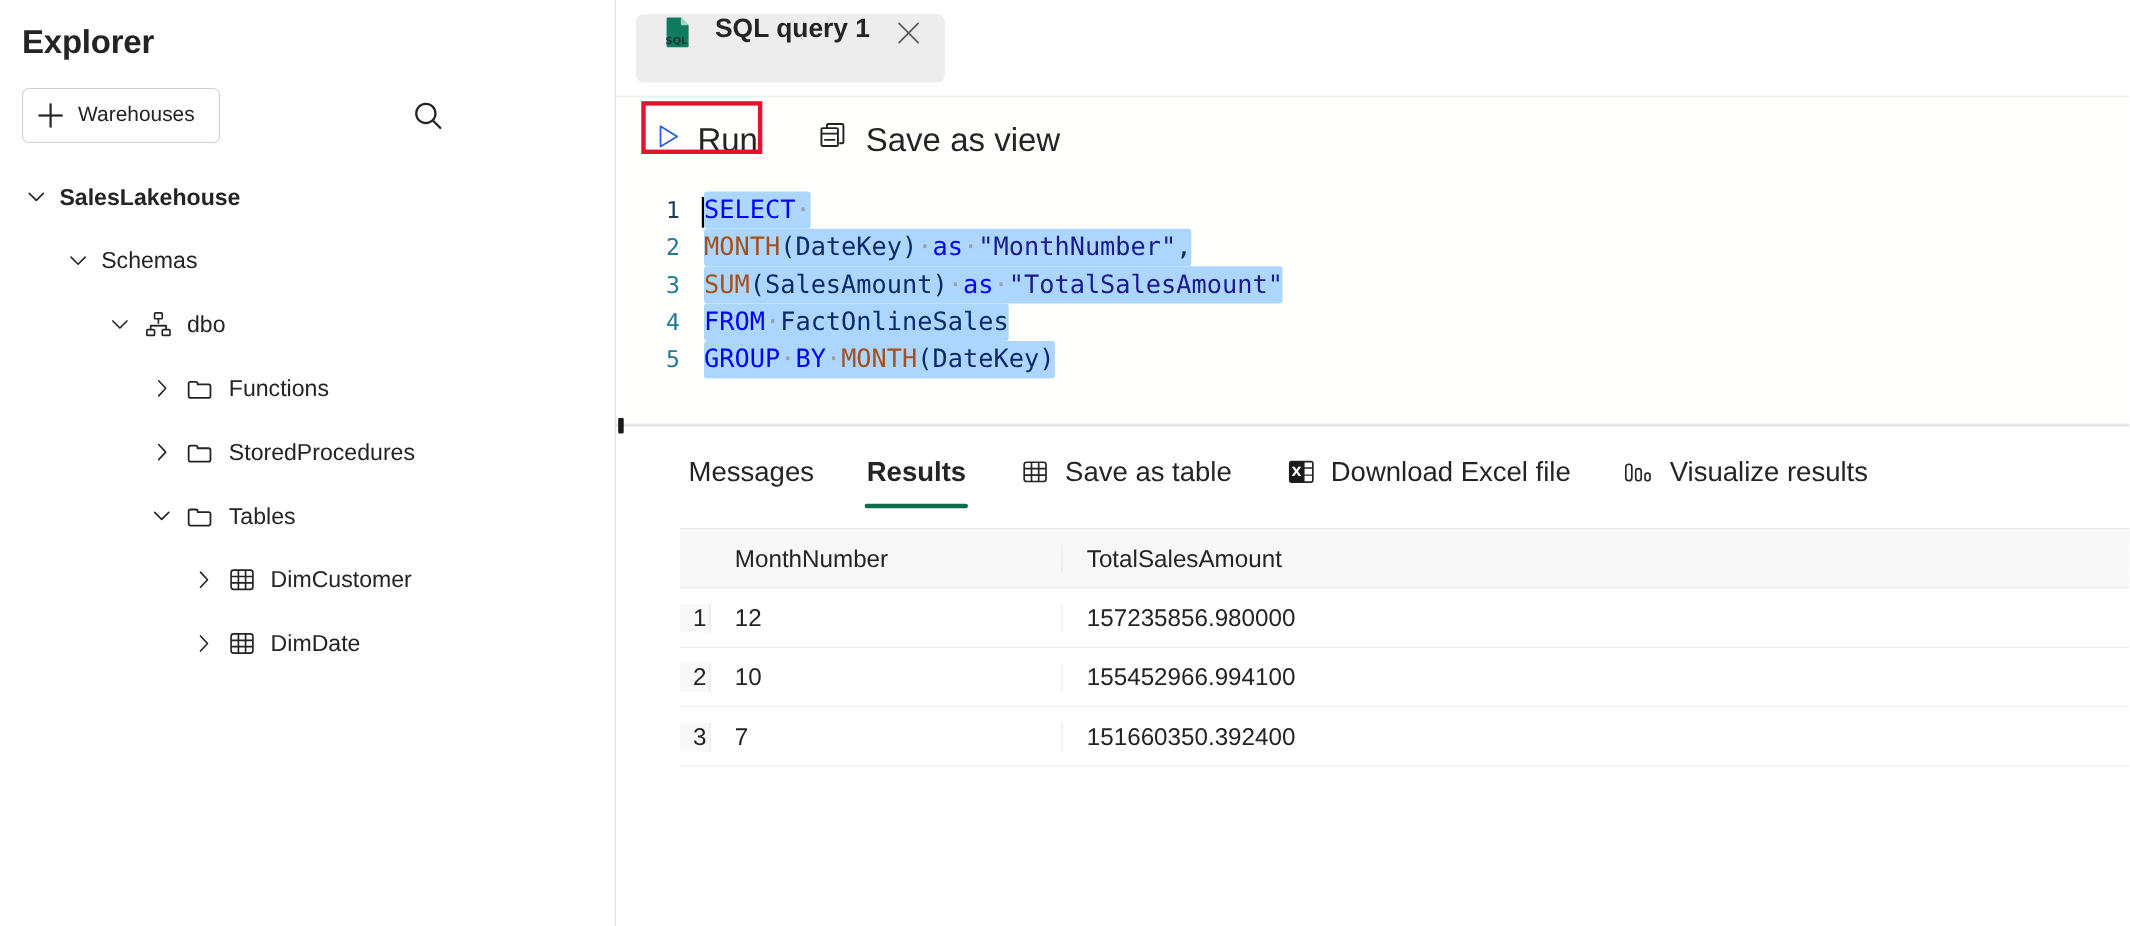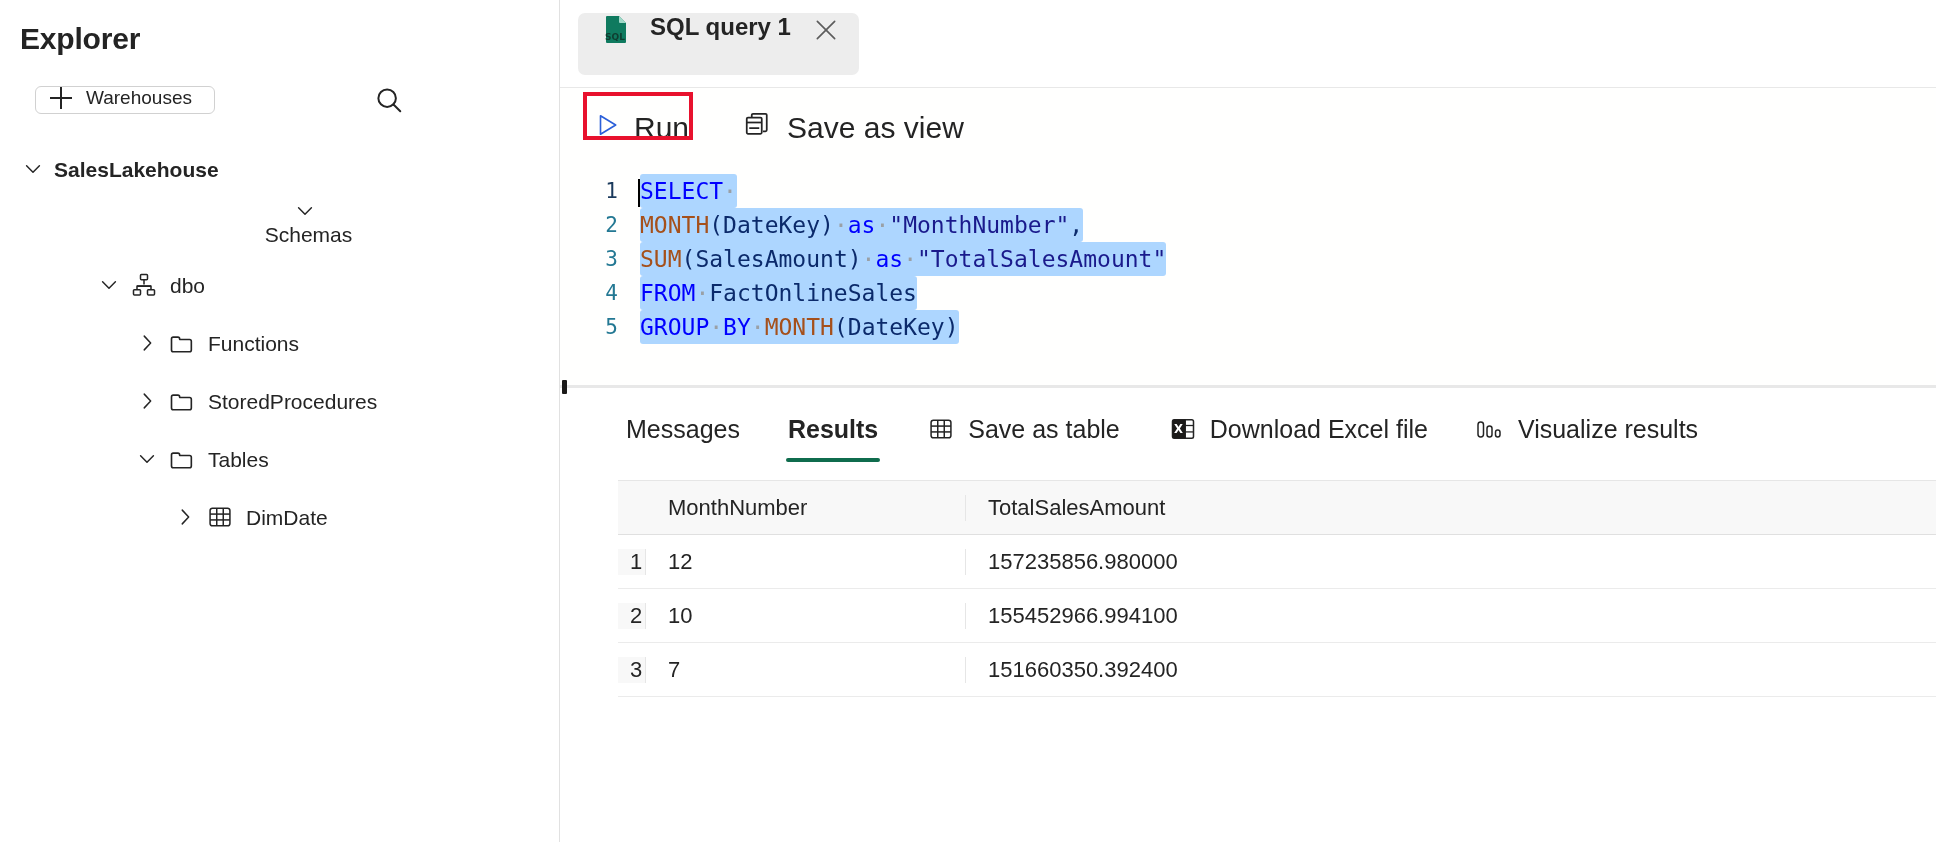--- a/index.html
+++ b/index.html
@@ -30,32 +30,31 @@
     padding: 22px 0 0 20px;
     letter-spacing: -0.2px;
   }
   .explorer-toolbar {
     display: flex; align-items: center;
     margin-top: 24px;
     padding: 0 20px;
     justify-content: space-between;
   }
   .warehouse-btn {
-    display: inline-flex; 
+    display: inline-flex; align-items: center;
     gap: 14px;
-    height: 28px;
+    height: 50px;
     padding: 0 22px 0 14px;
     border: 1px solid #d1d1d1;
     border-radius: 6px;
     background: #ffffff;
     font-size: 19px;
     color: #242424;
     cursor: pointer;
     white-space: nowrap;
-    margin-left: 15px;
   }
   .plus-icon { width: 22px; height: 22px; position: relative; display:inline-block; }
   .plus-icon:before, .plus-icon:after {
     content: ""; position: absolute; background: #242424;
   }
   .plus-icon:before { left: 0; top: 10px; width: 22px; height: 1.6px; }
   .plus-icon:after  { top: 0; left: 10px; height: 22px; width: 1.6px; }
 
   .search-btn {
     width: 40px; height: 40px;
@@ -245,21 +244,21 @@
 
     <div class="tree" id="tree">
         <div class="tree-row bold" style="padding-left: 20px;">
           <span class="chev">
             <svg width="22" height="22" viewBox="0 0 24 24" fill="none" stroke="#242424" stroke-width="1.6" stroke-linecap="round" stroke-linejoin="round">
               <path d="M5 8.5 L12 15.5 L19 8.5"></path>
             </svg>
           </span>
           <span class="tlabel">SalesLakehouse</span>
         </div>
-        <div class="tree-row" style="padding-left: 58px; flex-direction: column;">
+        <div class="tree-row" style="padding-left: 58px;">
           <span class="chev">
             <svg width="22" height="22" viewBox="0 0 24 24" fill="none" stroke="#242424" stroke-width="1.6" stroke-linecap="round" stroke-linejoin="round">
               <path d="M5 8.5 L12 15.5 L19 8.5"></path>
             </svg>
           </span>
           <span class="tlabel">Schemas</span>
         </div>
         <div class="tree-row" style="padding-left: 96px;">
           <span class="chev">
             <svg width="22" height="22" viewBox="0 0 24 24" fill="none" stroke="#242424" stroke-width="1.6" stroke-linecap="round" stroke-linejoin="round">
@@ -308,20 +307,37 @@
             <svg width="22" height="22" viewBox="0 0 24 24" fill="none" stroke="#242424" stroke-width="1.6" stroke-linecap="round" stroke-linejoin="round">
               <path d="M5 8.5 L12 15.5 L19 8.5"></path>
             </svg>
           </span>
           <span class="ticon">
             <svg width="28" height="28" viewBox="0 0 24 24" fill="none" stroke="#242424" stroke-width="1.4" stroke-linejoin="round">
               <path d="M3 8.5 a1.5 1.5 0 0 1 1.5 -1.5 h4 a1.5 1.5 0 0 1 1.5 1.5 v0.5 h8.5 a1.5 1.5 0 0 1 1.5 1.5 v7.5 a1.5 1.5 0 0 1 -1.5 1.5 h-14 a1.5 1.5 0 0 1 -1.5 -1.5 z"></path>
             </svg>
           </span>
           <span class="tlabel">Tables</span>
+        </div>
+        <div class="tree-row" style="padding-left: 172px;">
+          <span class="chev">
+            <svg width="22" height="22" viewBox="0 0 24 24" fill="none" stroke="#242424" stroke-width="1.6" stroke-linecap="round" stroke-linejoin="round">
+              <path d="M9 4.5 L16 12 L9 19.5"></path>
+            </svg>
+          </span>
+          <span class="ticon">
+            <svg width="28" height="28" viewBox="0 0 24 24" fill="none" stroke="#242424" stroke-width="1.3">
+              <rect x="3.5" y="4.5" width="17" height="15" rx="2"></rect>
+              <line x1="3.5" y1="9.5" x2="20.5" y2="9.5"></line>
+              <line x1="3.5" y1="14.5" x2="20.5" y2="14.5"></line>
+              <line x1="9.2" y1="4.5" x2="9.2" y2="19.5"></line>
+              <line x1="14.8" y1="4.5" x2="14.8" y2="19.5"></line>
+            </svg>
+          </span>
+          <span class="tlabel">DimCustomer</span>
         </div>
         <div class="tree-row" style="padding-left: 172px;">
           <span class="chev">
             <svg width="22" height="22" viewBox="0 0 24 24" fill="none" stroke="#242424" stroke-width="1.6" stroke-linecap="round" stroke-linejoin="round">
               <path d="M9 4.5 L16 12 L9 19.5"></path>
             </svg>
           </span>
           <span class="ticon">
             <svg width="28" height="28" viewBox="0 0 24 24" fill="none" stroke="#242424" stroke-width="1.3">
               <rect x="3.5" y="4.5" width="17" height="15" rx="2"></rect>

